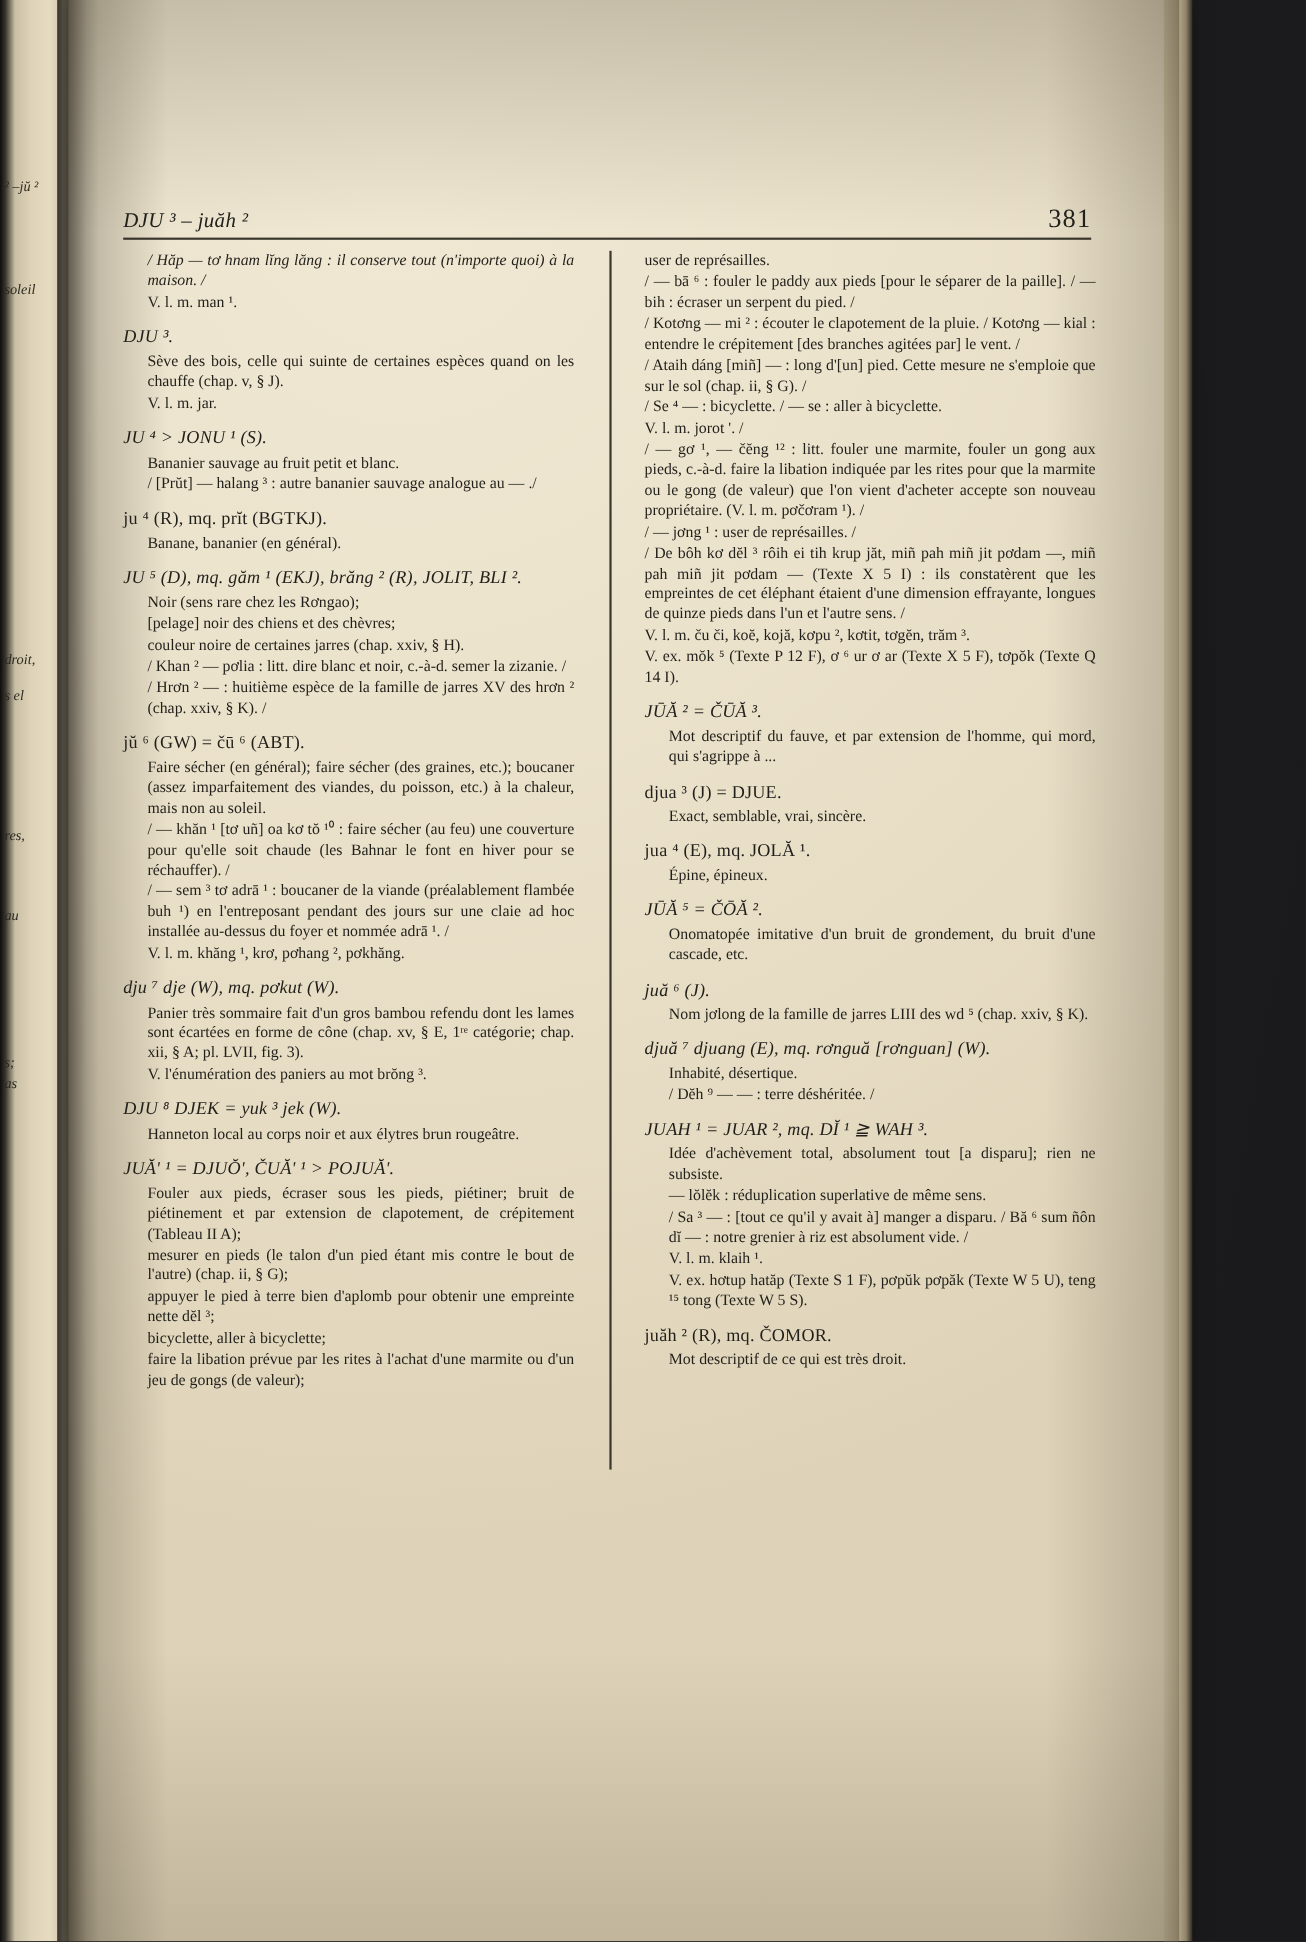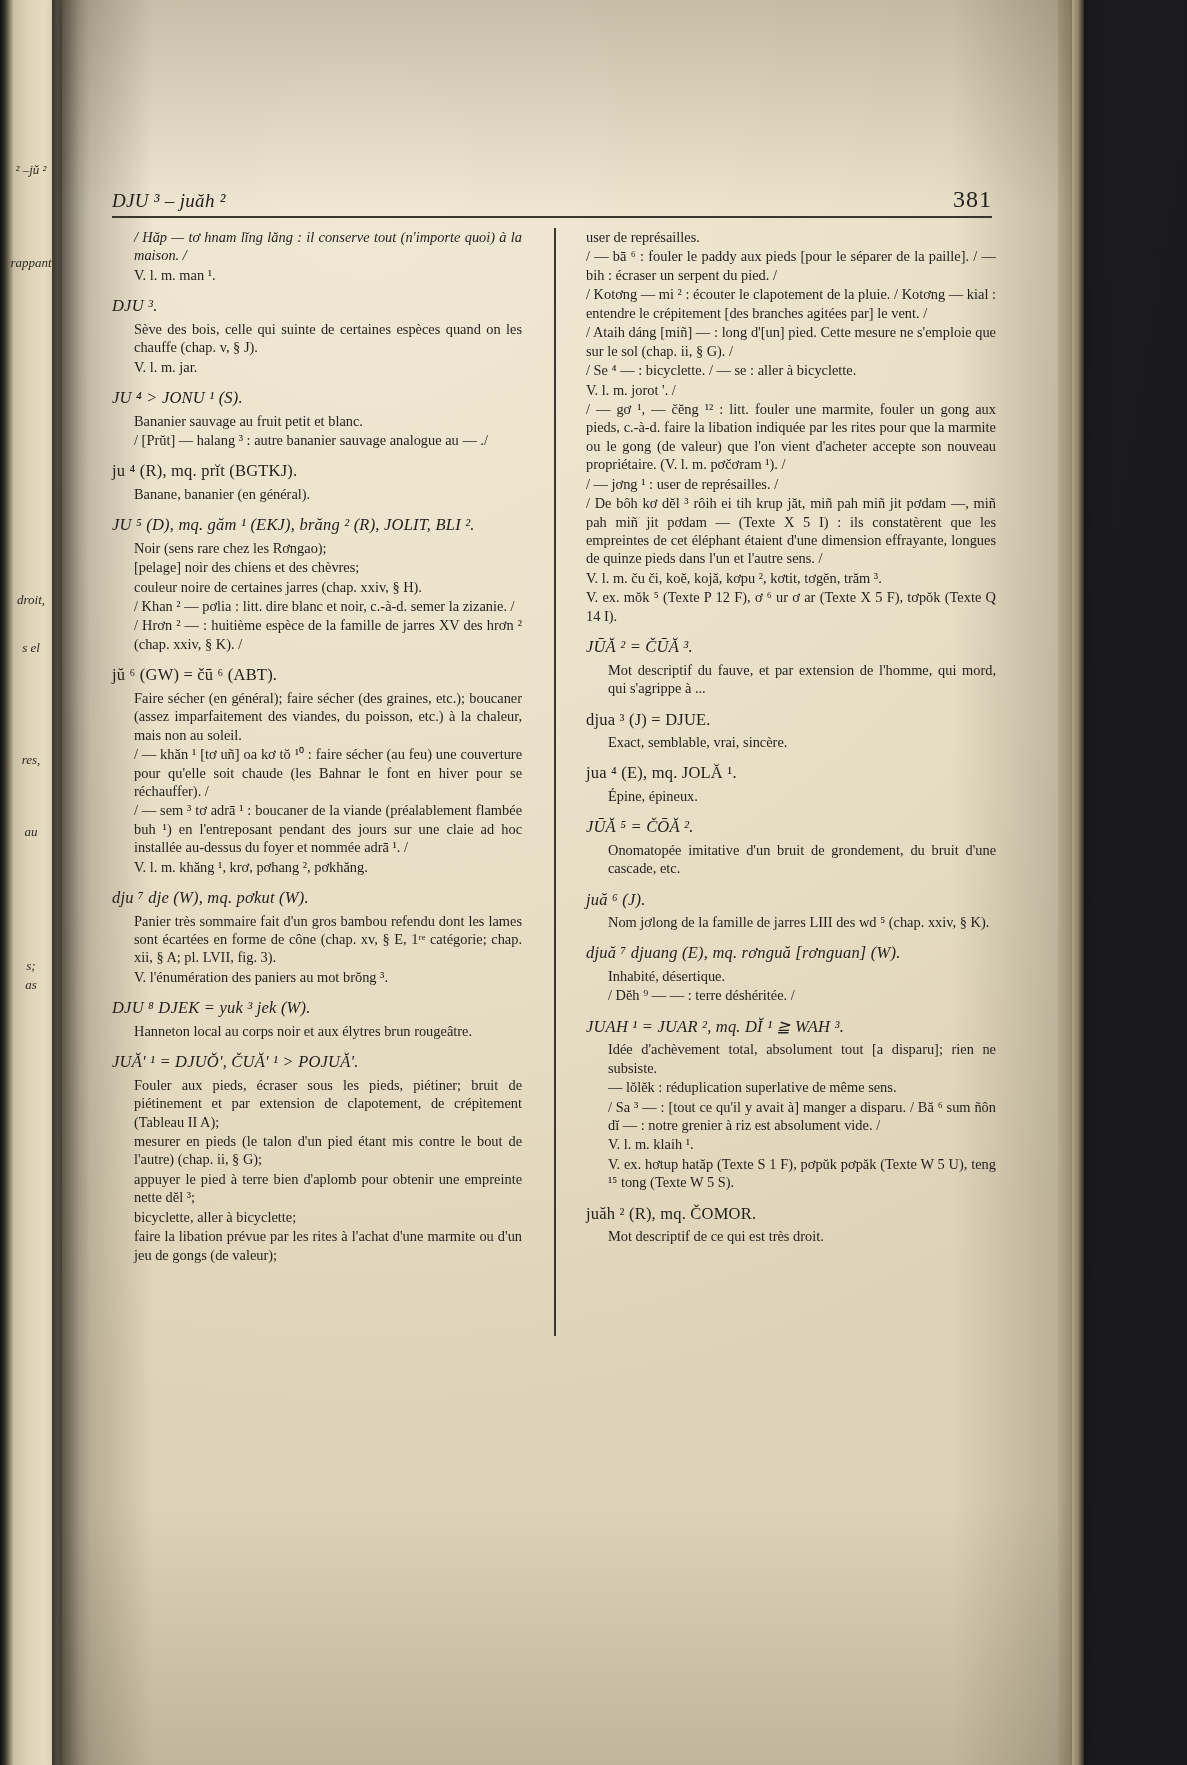--- a/index.html
+++ b/index.html
@@ -32,21 +32,20 @@
     position: absolute;
     left: 0;
     width: 54px;
     color: #2d2a23;
     font-size: 13px;
     font-style: italic;
     font-family: "Liberation Serif", serif;
     padding-left: 4px;
     white-space: nowrap;
     overflow: hidden;
-    text-align: center;
   }
   
   .gutter {
     position: absolute;
     left: 52px; top: 0;
     width: 38px; height: 1765px;
     background: linear-gradient(90deg, rgba(0,0,0,0.75) 0%, rgba(0,0,0,0.45) 30%, rgba(0,0,0,0.12) 70%, rgba(0,0,0,0) 100%);
   }
   
   .page-sheet {
@@ -136,23 +135,23 @@
   .noindent { margin-left: 0; }
 </style>
 </head>
 <body>
 
 <div id="page">
   <div class="desk"></div>
   <div class="left-page"></div>
 
   <div class="left-page-text" style="top:162px">² –jŭ ²</div>
-  <div class="left-page-text" style="top:255px">rappant</div>
+  <div class="left-page-text" style="top:255px">soleil</div>
   <div class="left-page-text" style="top:592px">droit,</div>
-  <div class="left-page-text" style="top:640px">s el</div>
+  <div class="left-page-text" style="top:624px">s el</div>
   <div class="left-page-text" style="top:752px">res,</div>
   <div class="left-page-text" style="top:824px">au</div>
   <div class="left-page-text" style="top:977px">as</div>
   <div class="left-page-text" style="top:958px">s;</div>
 
   <div class="page-sheet"></div>
   <div class="page-edge2"></div>
   <div class="gutter"></div>
 
   <div class="running-head">

